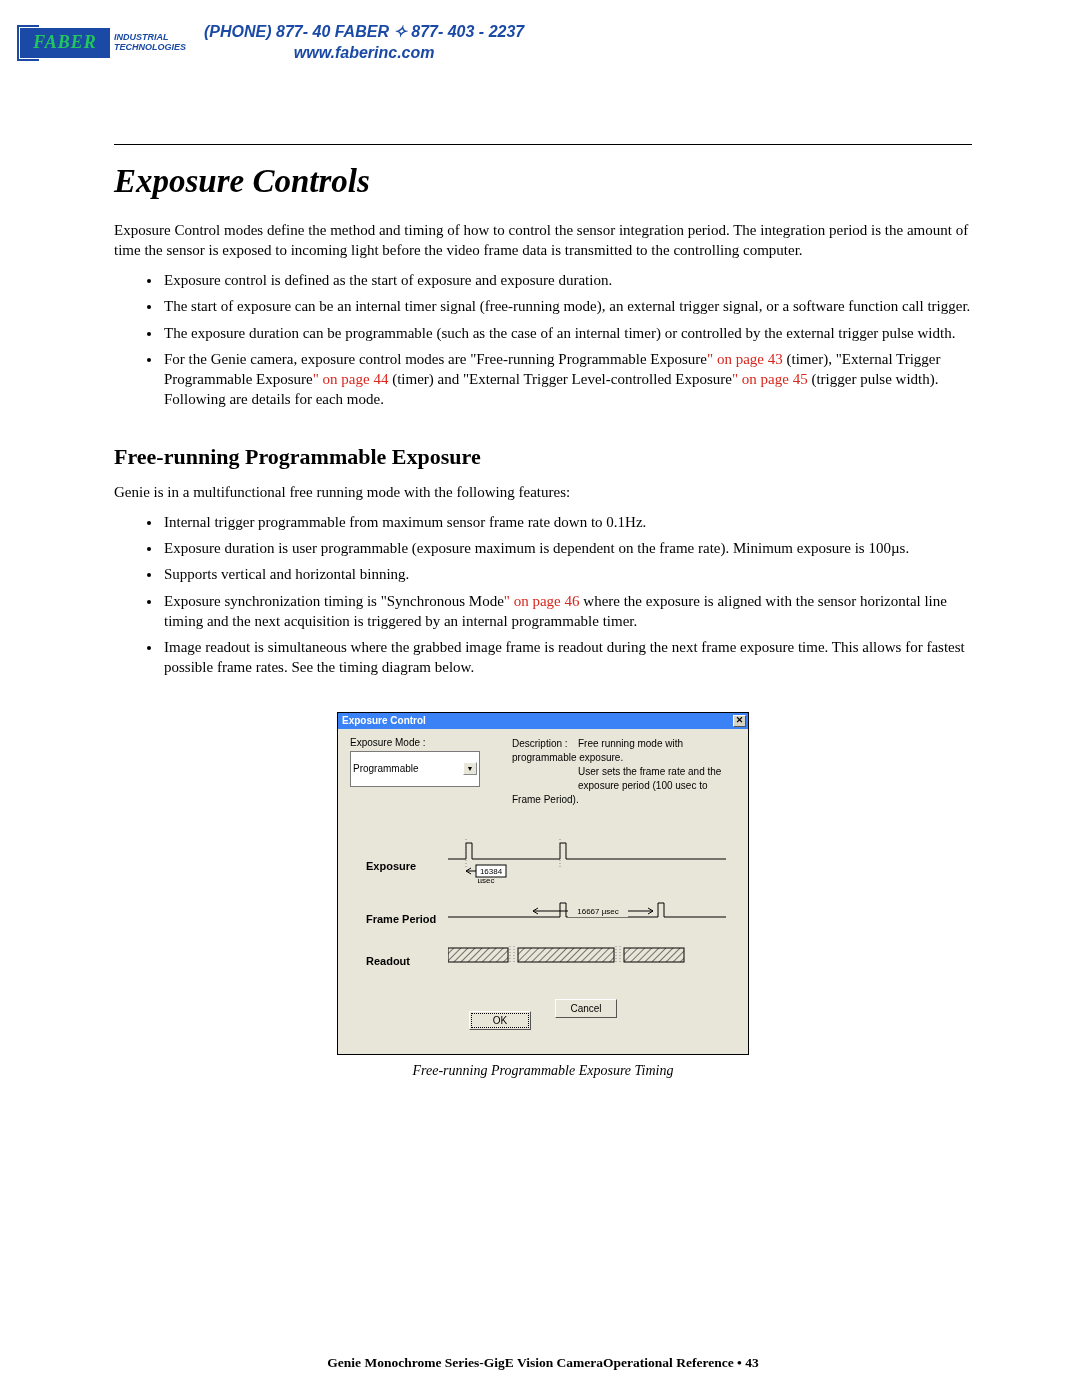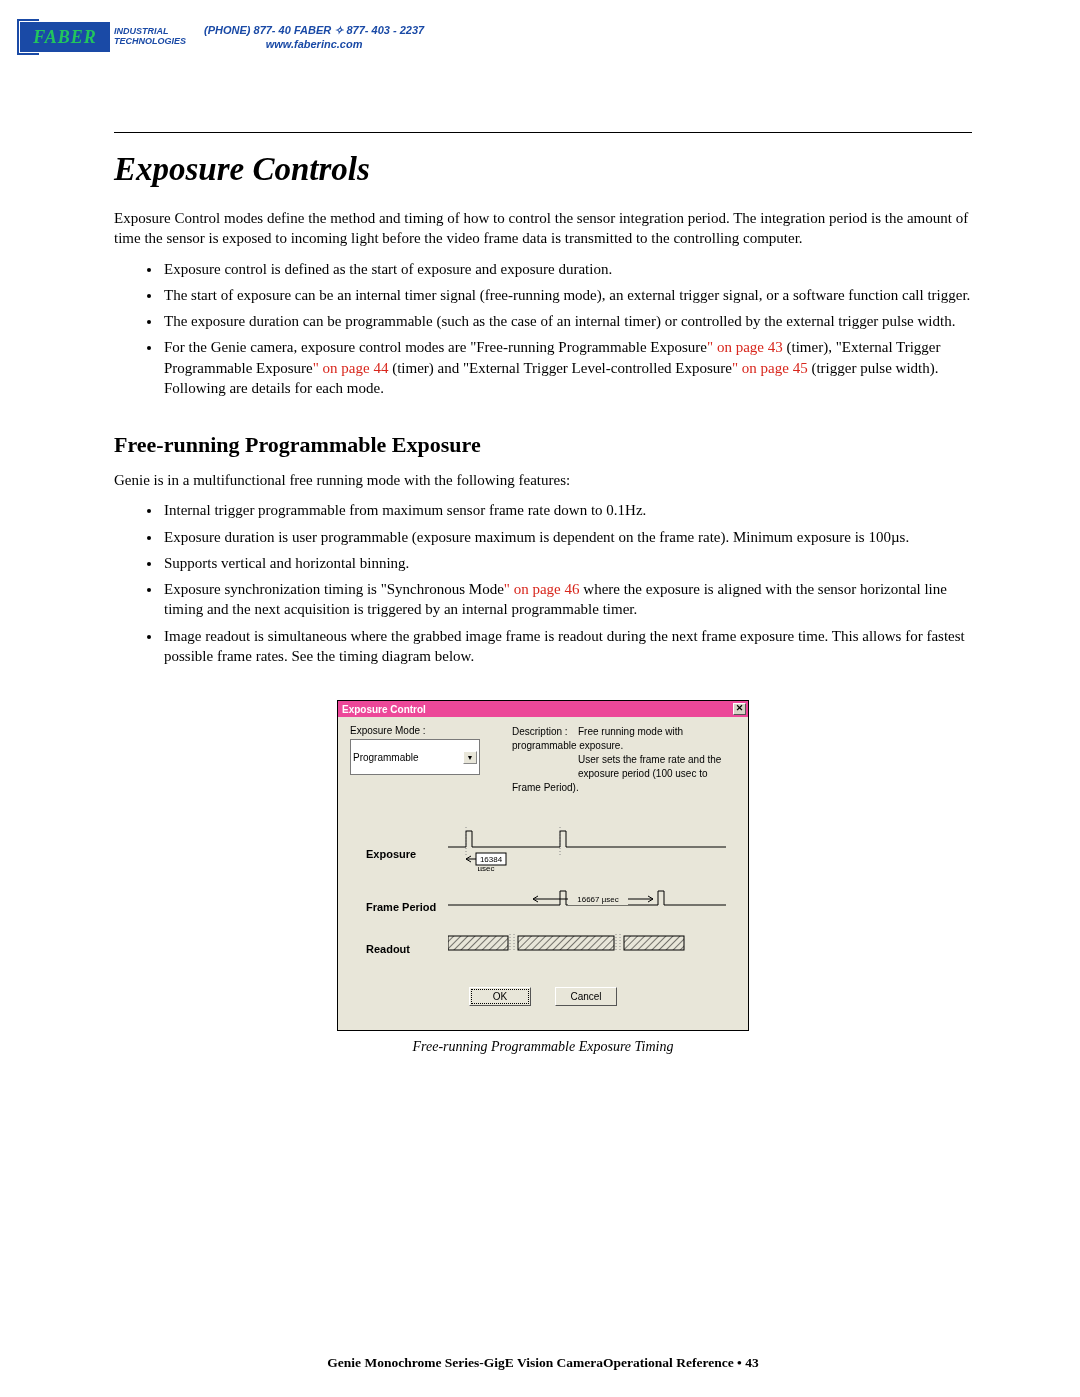--- a/index.html
+++ b/index.html
@@ -43,21 +43,21 @@
   .logo-text {
     font-family: Arial, sans-serif;
     font-size: 9px;
     color: #1a4aa6;
     font-style: italic;
     font-weight: bold;
     line-height: 1.1;
   }
   .contact {
     font-family: Arial, sans-serif;
-    font-size: 11px;
+    font-size: 16px;
     color: #1a4aa6;
     font-weight: bold;
     font-style: italic;
     line-height: 1.3;
     margin-left: 8px;
   }
   .contact .site { display:block; text-align:center; color:#1a4aa6; }
   .page {
     padding: 80px 108px 0 114px;
   }
@@ -101,21 +101,21 @@
     display: flex; flex-direction: column; align-items: center;
     margin: 24px 0 0 0;
   }
   .dialog {
     width: 412px;
     background: #e8e6d9;
     border: 1px solid #000;
     font-family: Tahoma, Arial, sans-serif;
   }
   .titlebar {
-    background: #ec4899;
+    background: #3b82f6;
     color: #fff;
     font-size: 10px;
     font-weight: bold;
     display: flex; justify-content: space-between; align-items: center;
     padding: 1px 2px 1px 4px;
     height: 16px;
   }
   .closebtn {
     width: 13px; height: 12px;
     background: #d6d3c6;
@@ -176,21 +176,21 @@
     padding: 4px 0 12px 0;
   }
   .dlg-btn {
     width: 62px; height: 19px;
     background: #e8e6d9;
     border: 1px solid #555;
     border-top-color:#fff; border-left-color:#fff;
     font-size: 10px;
     font-family: Tahoma, Arial, sans-serif;
   }
-  .dlg-btn.ok { outline: 1px dotted #000; outline-offset: -3px; }
+  .dlg-btn.ok { outline: 1px dotted #000; outline-offset: -3px; margin-top: 12px; }
   .caption {
     font-style: italic;
     font-size: 14px;
     text-align: center;
     margin-top: 8px;
   }
   .footer {
     position: absolute;
     bottom: 26px;
     left: 114px;

